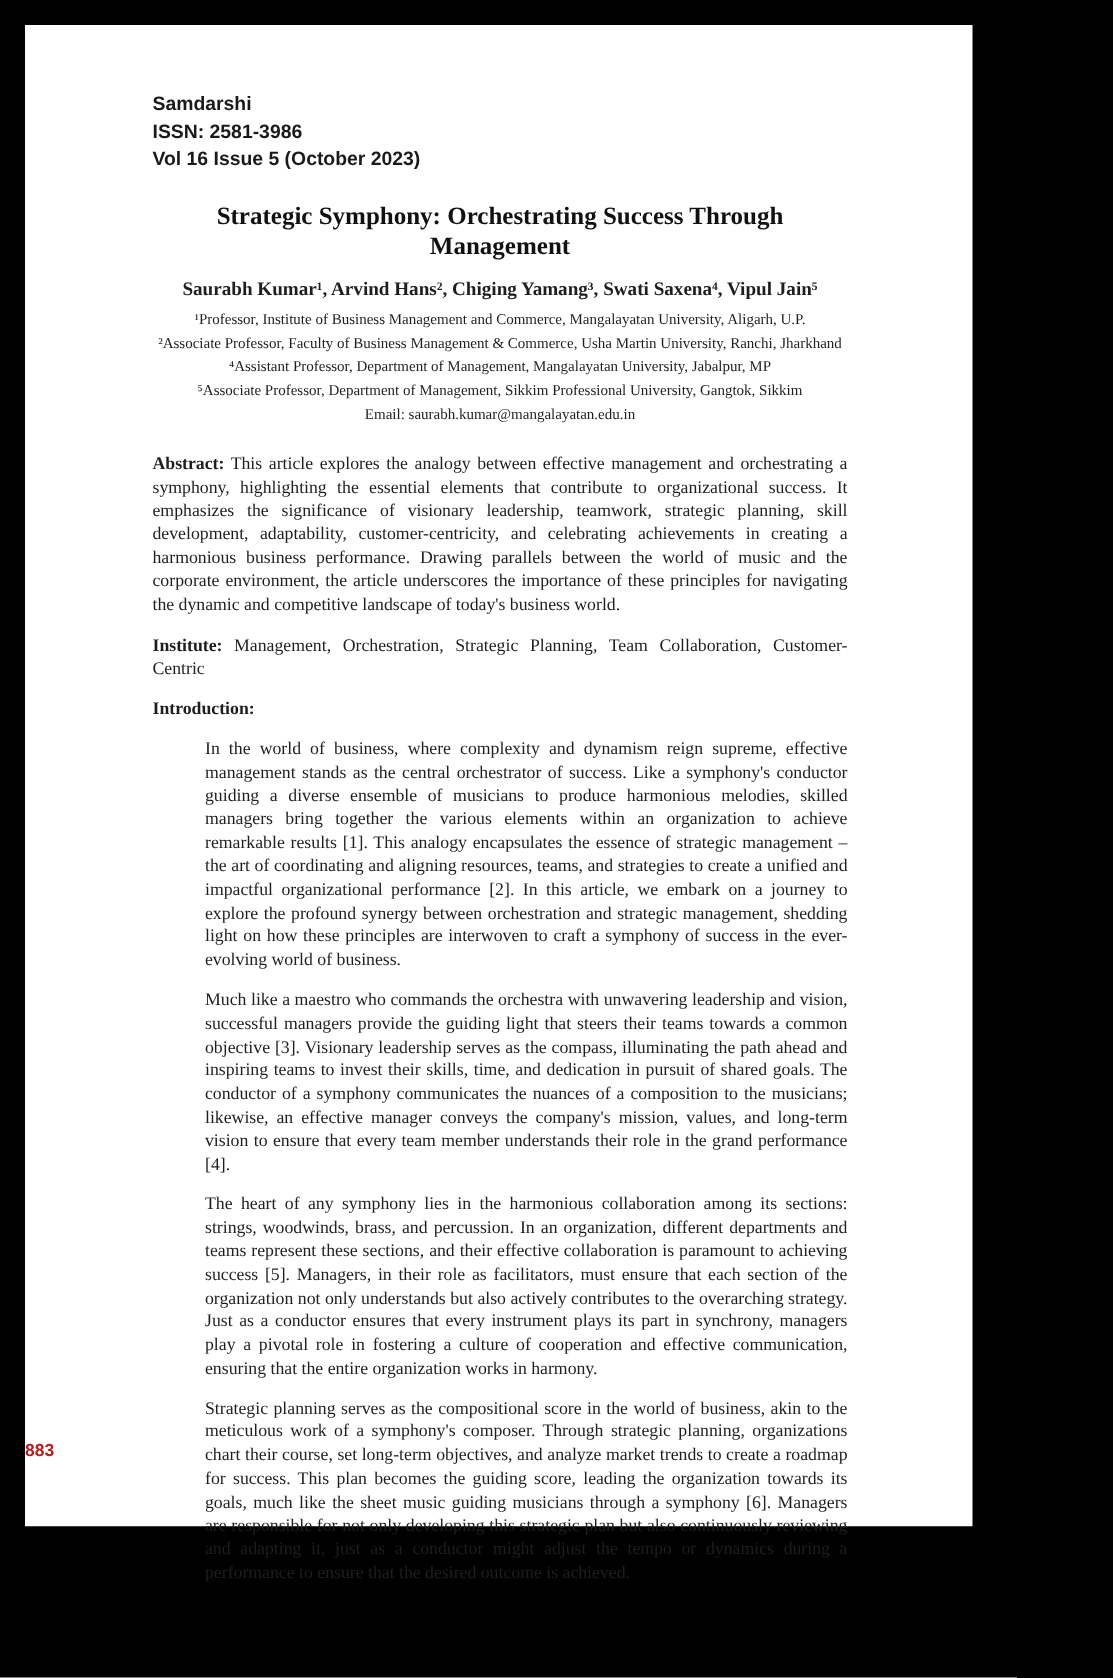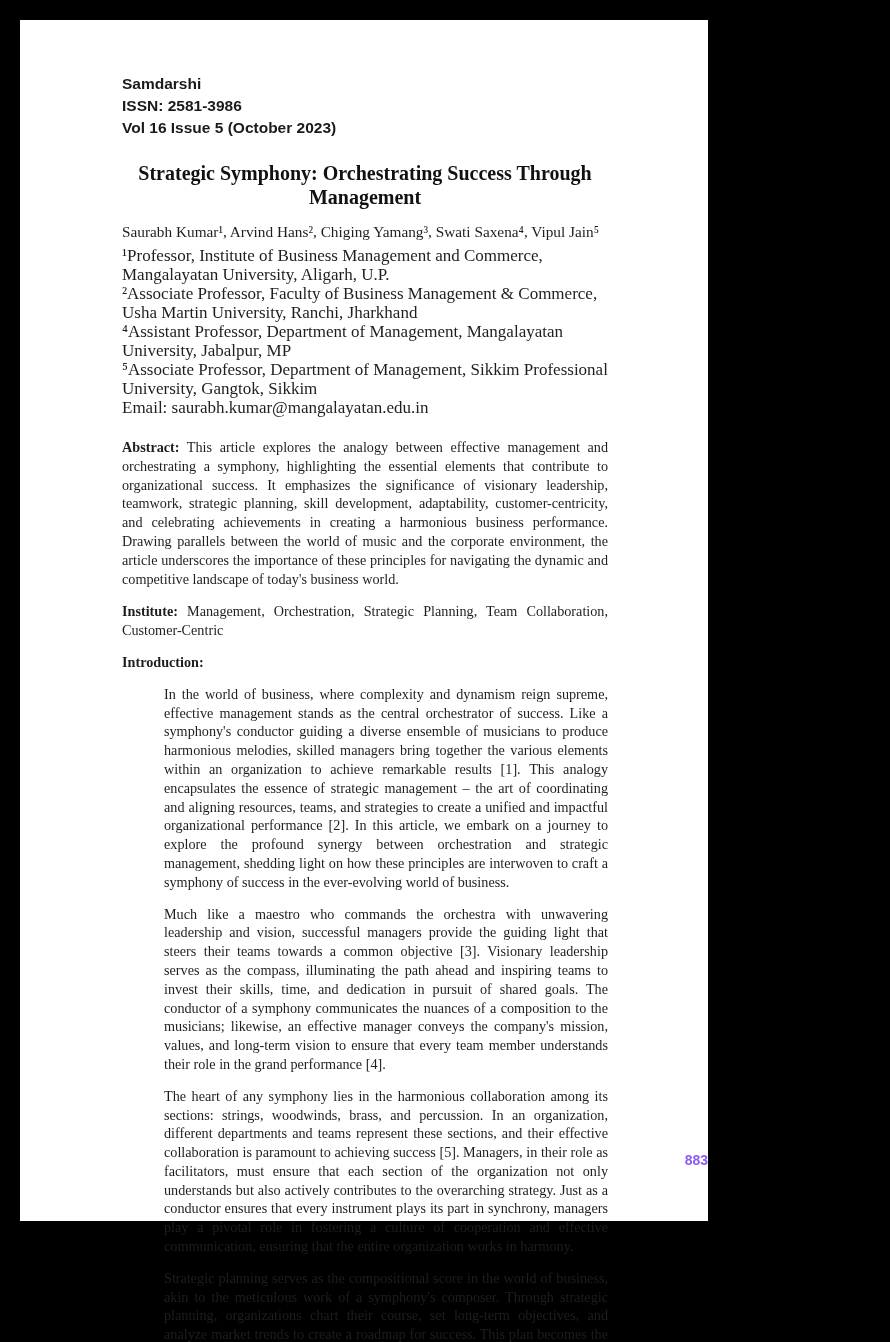--- a/index.html
+++ b/index.html
@@ -11,21 +11,21 @@
     height: 1342px;
     background: #000000;
     position: relative;
     overflow: hidden;
     font-family: "Liberation Serif", serif;
   }
   .page {
     position: absolute;
     left: 20px;
     top: 20px;
-    width: 688px;
+    width: 758px;
     height: 1201px;
     background: #ffffff;
     box-sizing: border-box;
     padding: 53px 100px 0 102px;
     color: #1e1e1e;
   }
   .journal-header {
     font-family: "Liberation Sans", sans-serif;
     font-weight: bold;
     font-size: 15.5px;
@@ -35,29 +35,29 @@
   .article-title {
     margin-top: 22px;
     text-align: center;
     font-weight: bold;
     font-size: 20px;
     line-height: 24px;
     color: #111;
   }
   .authors-line {
     margin-top: 13px;
-    text-align: left;
-    font-weight: normal;
+    text-align: center;
+    font-weight: bold;
     font-size: 15.3px;
     line-height: 19px;
   }
   .affiliations {
     margin-top: 5px;
-    text-align: left;
-    font-size: 17px;
+    text-align: center;
+    font-size: 12px;
     line-height: 19px;
   }
   .para {
     text-align: justify;
     font-size: 14.2px;
     line-height: 18.8px;
     margin: 0;
   }
   .abstract-block { margin-top: 21px; }
   .keywords-block { margin-top: 14px; }
@@ -67,25 +67,25 @@
     font-size: 14.2px;
     line-height: 18.8px;
   }
   .body-para { margin-top: 13px; margin-left: 42px; }
   .bold { font-weight: bold; }
   .page-number {
     position: absolute;
     left: 0;
     right: 0;
     top: 1132px;
-    text-align: right;
+    text-align: left;
     font-family: "Liberation Sans", sans-serif;
     font-weight: 600;
     font-size: 14px;
-    color: #8b5cf6;
+    color: #b91c1c;
   }
 </style>
 </head>
 <body>
 
 <div class="page">
 
   <div class="journal-header">
     <div>Samdarshi</div>
     <div>ISSN: 2581-3986</div>

